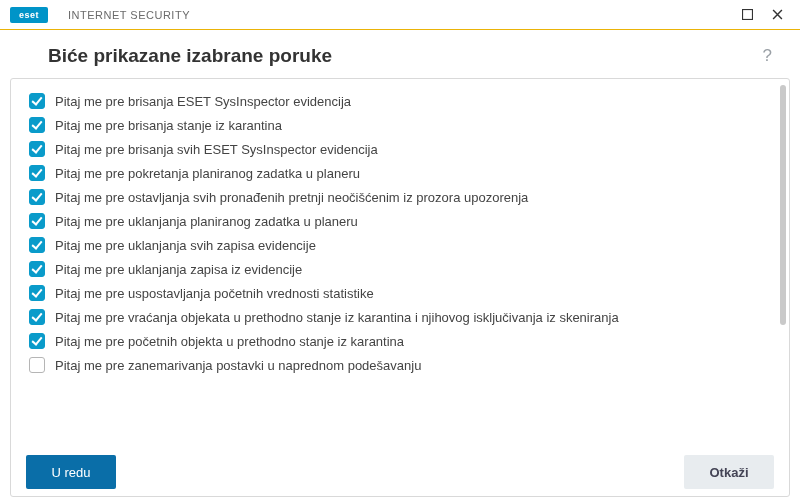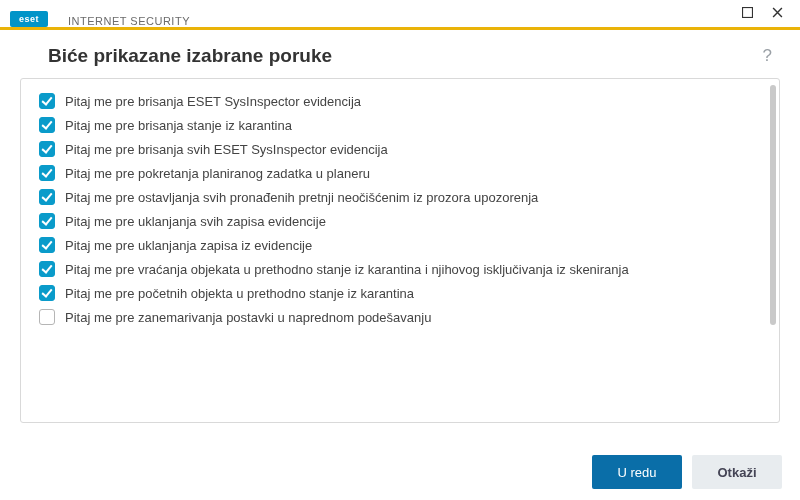--- a/index.html
+++ b/index.html
@@ -1,34 +1,34 @@
 <!DOCTYPE html>
 <html><head>
 <meta charset="utf-8">
 <style>
   * { box-sizing: border-box; margin: 0; padding: 0; }
   html, body { width: 800px; height: 500px; font-family: "Segoe UI", Arial, sans-serif; background: #fff; overflow: hidden; }
-  .titlebar { height: 30px; display: flex; align-items: flex-end; padding: 0 8px 0 10px; border-bottom: 3px solid #eab308; }
+  .titlebar { height: 30px; display: flex; align-items: center; padding: 0 8px 0 10px; border-bottom: 1px solid #eab308; }
   .brand-logo { width: 38px; height: 16px; background: #0094c8; border-radius: 2px; color: #fff; font-size: 9px; font-weight: bold; display: flex; align-items: center; justify-content: center; letter-spacing: 0.5px; }
   .brand-text { margin-left: 20px; font-size: 11px; color: #6b6b6b; letter-spacing: 0.5px; }
   .titlebar-spacer { flex: 1; }
   .win-btn { width: 30px; height: 30px; display: flex; align-items: center; justify-content: center; cursor: pointer; }
   .win-btn svg { width: 11px; height: 11px; }
   .header { padding: 14px 22px 10px 22px; display: flex; align-items: center; margin-left: 26px; }
   .header h1 { font-size: 19px; font-weight: 600; color: #333; flex: 1; }
   .help-btn { color: #9aa0a6; font-size: 17px; padding: 2px 6px; cursor: pointer; }
-  .list-wrap { margin: 0 20px; border: 1px solid #d9d9d9; border-radius: 3px; height: 345px; position: relative; overflow: hidden; }
+  .list-wrap { margin: 0 10px; border: 1px solid #d9d9d9; border-radius: 3px; height: 419px; position: relative; overflow: hidden; }
   .list-inner { padding: 10px 18px; height: 100%; overflow-y: hidden; }
   .row { display: flex; align-items: center; gap: 10px; padding: 4px 0; }
   .cb { width: 16px; height: 16px; border: 1px solid #b5b5b5; border-radius: 3px; flex-shrink: 0; cursor: pointer; position: relative; background: #fff; }
   .cb.checked { background: #0a9bca; border-color: #0a9bca; }
   .cb.checked::after { content: ""; position: absolute; left: 4px; top: 1px; width: 4px; height: 8px; border: solid #fff; border-width: 0 2px 2px 0; transform: rotate(40deg); }
   .row-label { font-size: 13px; color: #444; cursor: default; }
   .fake-scroll { position: absolute; right: 3px; top: 6px; width: 6px; height: 240px; background: #c9c9c9; border-radius: 3px; }
-  .footer { position: absolute; bottom: 0; left: 0; right: 0; height: 56px; display: flex; align-items: center; justify-content: flex-end; gap: 10px; padding: 0 18px; }
+  .footer { position: absolute; bottom: 0; left: 0; right: 0; height: 56px; display: flex; align-items: center; justify-content: space-between; gap: 10px; padding: 0 26px; }
   .btn { min-width: 90px; height: 34px; border-radius: 2px; font-size: 13px; display: flex; align-items: center; justify-content: center; cursor: pointer; border: none; }
   .btn-primary { background: #0a6ea8; color: #fff; }
   .btn-secondary { background: #e8ecef; color: #445; font-weight: bold; }
 </style>
 </head>
 <body>
 
 <div class="titlebar">
   <div class="brand-logo">eset</div>
   <div class="brand-text">INTERNET SECURITY</div>
@@ -67,25 +67,33 @@
       <div class="row">
         <div class="cb checked"></div>
         <div class="row-label">Pitaj me pre pokretanja planiranog zadatka u planeru</div>
       </div>
       <div class="row">
         <div class="cb checked"></div>
         <div class="row-label">Pitaj me pre ostavljanja svih pronađenih pretnji neočišćenim iz prozora upozorenja</div>
       </div>
       <div class="row">
         <div class="cb checked"></div>
+        <div class="row-label">Pitaj me pre uklanjanja planiranog zadatka u planeru</div>
+      </div>
+      <div class="row">
+        <div class="cb checked"></div>
         <div class="row-label">Pitaj me pre uklanjanja svih zapisa evidencije</div>
       </div>
       <div class="row">
         <div class="cb checked"></div>
         <div class="row-label">Pitaj me pre uklanjanja zapisa iz evidencije</div>
+      </div>
+      <div class="row">
+        <div class="cb checked"></div>
+        <div class="row-label">Pitaj me pre uspostavljanja početnih vrednosti statistike</div>
       </div>
       <div class="row">
         <div class="cb checked"></div>
         <div class="row-label">Pitaj me pre vraćanja objekata u prethodno stanje iz karantina i njihovog isključivanja iz skeniranja</div>
       </div>
       <div class="row">
         <div class="cb checked"></div>
         <div class="row-label">Pitaj me pre početnih objekta u prethodno stanje iz karantina</div>
       </div>
       <div class="row">

